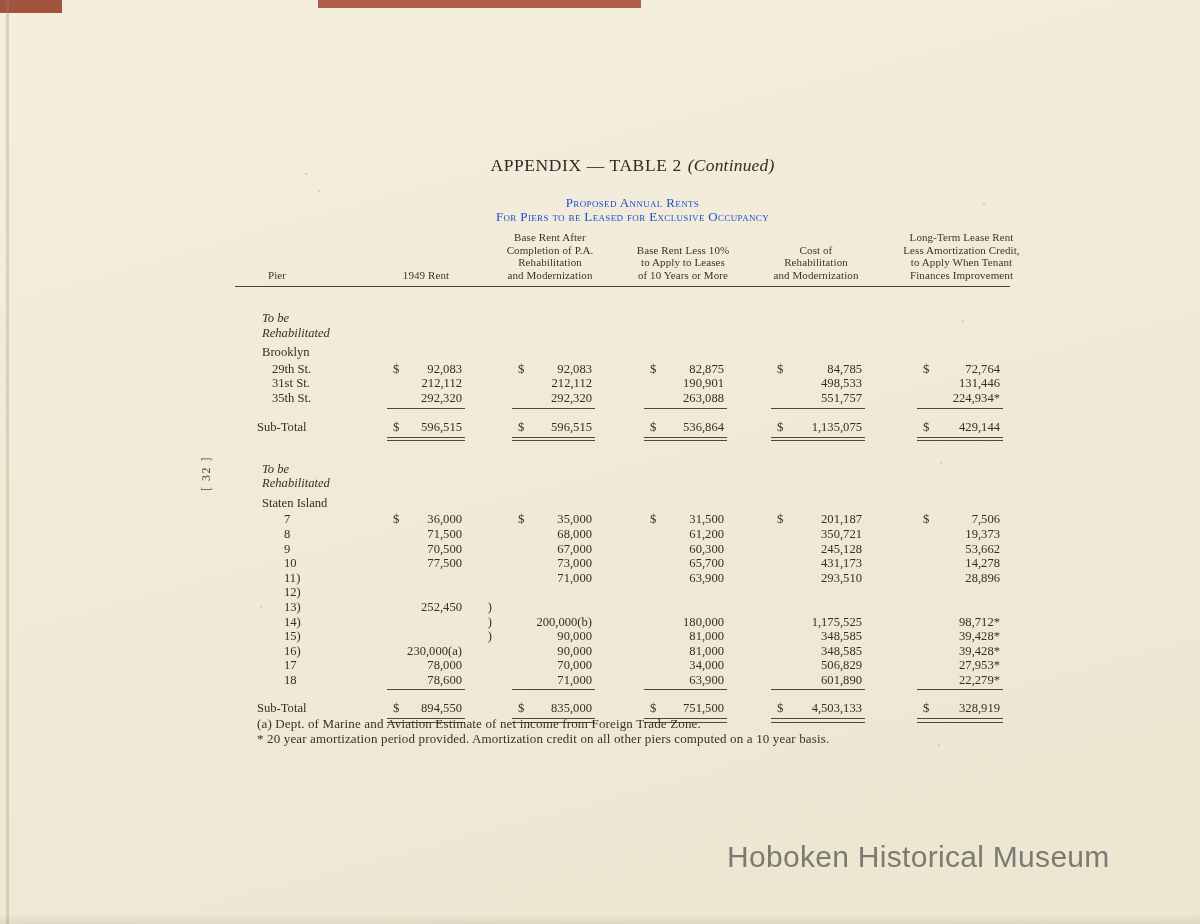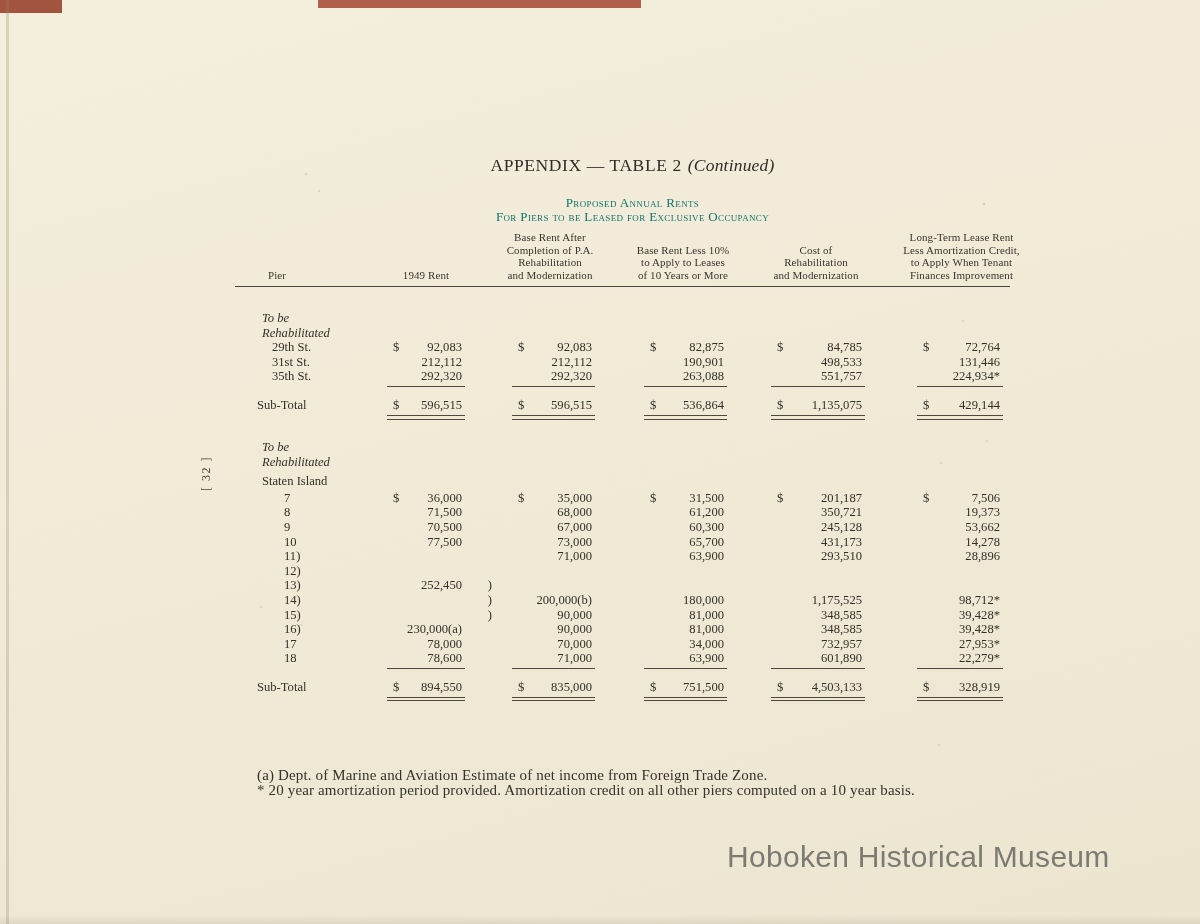--- a/index.html
+++ b/index.html
@@ -14,21 +14,21 @@
   .strip-a{left:0;width:62px;height:13px;background:#a3543f;}
   .strip-b{left:318px;width:323px;height:8px;background:#b0604a;}
   .left-seam{position:absolute;left:6px;top:0;width:3px;height:100%;background:rgba(150,135,105,0.28);}
   .bottom-shade{position:absolute;left:0;bottom:0;width:100%;height:9px;background:linear-gradient(180deg,rgba(0,0,0,0),rgba(90,75,55,0.10));}
 
   .doc-title{position:absolute;left:235px;top:155px;width:795px;text-align:center;
     font-size:17.5px;letter-spacing:0.6px;color:#2f2b25;white-space:nowrap;}
   .doc-title .it{font-style:italic;margin-left:6px;letter-spacing:0.2px;}
 
   .subtitle{position:absolute;left:235px;top:196px;width:795px;text-align:center;
-    font-variant:small-caps;font-size:13px;line-height:13.5px;letter-spacing:0.35px;color:#0f766e;}
+    font-variant:small-caps;font-size:13px;line-height:13.5px;letter-spacing:0.35px;color:#1d4ed8;}
 
   .thead{position:absolute;left:235px;top:231px;width:775px;display:grid;
     grid-template-columns:125px 110px 27px 106px 132px 140px 135px;
     align-items:end;padding-bottom:5px;border-bottom:1.3px solid #49443b;
     font-size:11px;line-height:12.6px;letter-spacing:0.1px;color:#3a352d;}
   .th{text-align:center;white-space:nowrap;}
   .th-pier{text-align:left;padding-left:33px;}
   .sx-a{transform:translateX(11px);}
   .sx-b{transform:translateX(14px);}
   .sx-c{transform:translateX(11px);}
@@ -55,22 +55,22 @@
   .rulerow .line{border-top:1.2px solid #4e483d;margin-top:2px;}
   .dblrow{height:9px;margin-top:1px;}
   .dblrow .line{height:2.6px;border-top:1.1px solid #4e483d;border-bottom:1.1px solid #4e483d;margin-top:1px;}
   .l1{margin-left:27px;margin-right:5px;}
   .l2{margin-left:15px;margin-right:8px;}
   .l3{margin-left:41px;margin-right:8px;}
   .l4{margin-left:36px;margin-right:10px;}
   .l5{margin-left:42px;margin-right:7px;}
   .subtotal-row{margin-top:8px;line-height:15px;}
 
-  .footnotes{position:absolute;left:257px;top:768px;width:780px;
-    font-size:15px;line-height:15.4px;letter-spacing:0.15px;color:#36322b;}
+  .footnotes{position:absolute;left:257px;top:716px;width:780px;
+    font-size:13px;line-height:15.4px;letter-spacing:0.15px;color:#36322b;}
 
   .pageno{position:absolute;left:199px;top:491px;transform-origin:0 0;transform:rotate(-90deg);
     font-size:12px;letter-spacing:1.5px;color:#4a453c;white-space:nowrap;}
 
   .watermark{position:absolute;left:727px;top:840px;
     font-family:"Liberation Sans", sans-serif;font-size:30px;color:#707069;
     letter-spacing:0.3px;opacity:0.9;white-space:nowrap;text-align:center;}
 
   .speckles{position:absolute;left:0;top:0;width:2px;height:2px;border-radius:50%;background:transparent;
     box-shadow:
@@ -135,20 +135,23 @@
   </div>
 </div>
 
 <div class="tbody">
     <div class="row sec-label">
       <div class="pier ind-a">
         <div>To be</div>
         <div>Rehabilitated</div>
       </div>
     </div>
+    <div class="row place-row">
+      <div class="pier ind-a">Brooklyn</div>
+    </div>
     <div class="row data-row">
       <div class="pier ind-b">29th St.</div>
       <div class="cell c1949">
         <div class="d">$</div>
         <div class="v">92,083</div>
       </div>
       <div class="cbrace"></div>
       <div class="cell cbase">
         <div class="d">$</div>
         <div class="v">92,083</div>
@@ -535,21 +538,21 @@
       <div class="cell cbase">
         <div class="d"></div>
         <div class="v">70,000</div>
       </div>
       <div class="cell cless">
         <div class="d"></div>
         <div class="v">34,000</div>
       </div>
       <div class="cell ccost">
         <div class="d"></div>
-        <div class="v">732,957</div>
+        <div class="v">506,829</div>
       </div>
       <div class="cell clease">
         <div class="d"></div>
         <div class="v">27,953*</div>
       </div>
     </div>
     <div class="row data-row">
       <div class="pier ind-c">18</div>
       <div class="cell c1949">
         <div class="d"></div>

